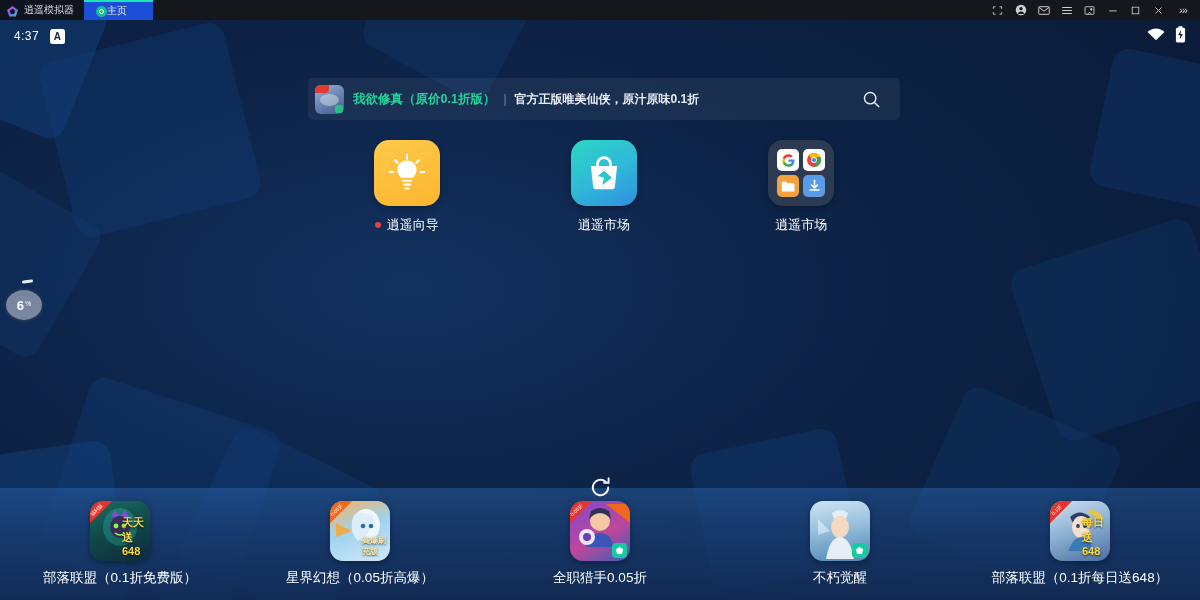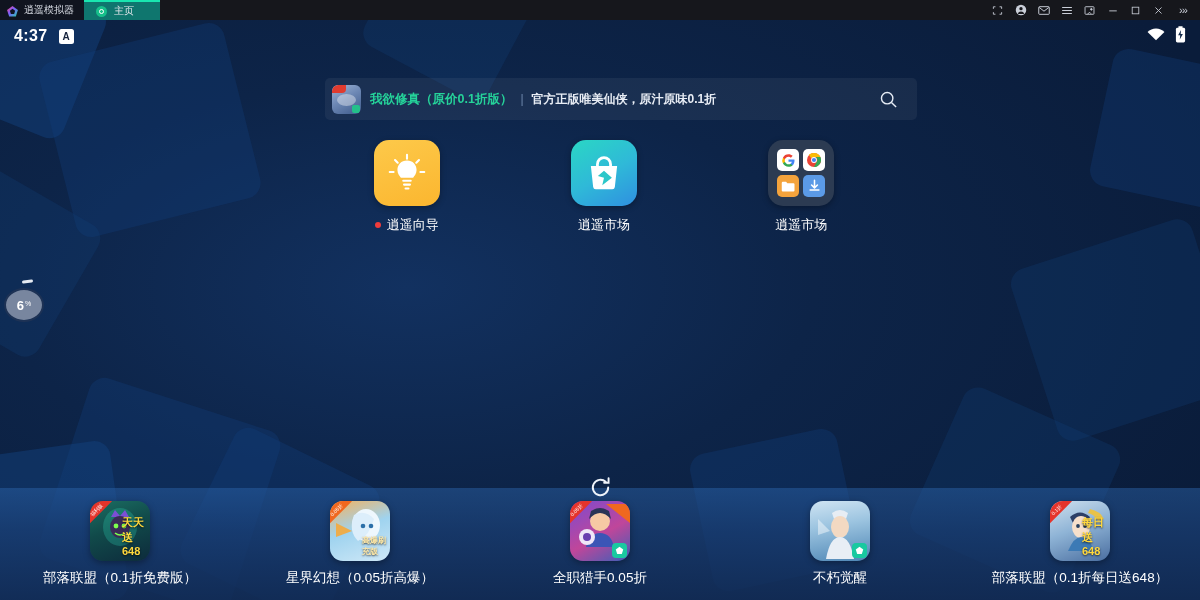--- a/index.html
+++ b/index.html
@@ -16,22 +16,22 @@
     background:#16171c; display:flex; align-items:stretch;
   }
   .tb-app{
     display:flex; align-items:center; gap:5px;
     background:#10141f; padding:0 10px 0 6px; height:20px;
     min-width:78px;
   }
   .tb-app-logo{ width:13px; height:13px; position:relative; flex:none;}
   .tb-app-name{ font-size:10px; color:#d7dbe3; white-space:nowrap;}
   .tb-tab{
-    display:flex; align-items:center; gap:7px;
-    background:#0f766e; padding:0 26px 0 12px; height:20px;
+    display:flex; align-items:center; 
+    background:#1d4ed8; padding:0 26px 0 12px; height:20px;
     border-top:2px solid #19e6b0; position:relative;
   }
   .tb-tab-ico{
     width:11px;height:11px;border-radius:50%;
     background:#17c08a;display:flex;align-items:center;justify-content:center;flex:none;
   }
   .tb-tab-ico i{ width:5px;height:5px;border-radius:50%;border:1.2px solid #fff; display:block;}
   .tb-tab-label{ font-size:10px;color:#e4e7ec;white-space:nowrap;}
   .tb-spacer{ flex:1;}
   .tb-ctrls{ display:flex; align-items:center; gap:0px; padding-right:4px;}
@@ -55,30 +55,30 @@
   .poly.p2{ opacity:.34; }
   .poly.p3{ opacity:.28; }
 
   
   .statusbar{
     position:absolute;top:0;left:0;width:1200px;height:32px;
     display:flex;align-items:center;justify-content:space-between;
     padding:0 14px; z-index:6;
   }
   .st-left{ display:flex;align-items:center;gap:11px;}
-  .st-time{ color:#fff;font-size:16px;font-weight:bold;letter-spacing:.4px;}
+  .st-time{ color:#fff;font-size:12px;font-weight:normal;letter-spacing:.4px;}
   .st-abadge{
     width:15px;height:15px;border-radius:2.5px;background:#fff;color:#16233d;
     font-size:10px;font-weight:bold;display:flex;align-items:center;justify-content:center;
   }
   .st-right{ display:flex;align-items:center;gap:10px;}
 
   
   .searchbar{
-    position:absolute; left:325px; top:58px; width:592px; height:42px;
+    position:absolute; left:308px; top:58px; width:592px; height:42px;
     background:rgba(255,255,255,.055);
     border-radius:5px; display:flex;align-items:center;
     padding:0 6px 0 7px; z-index:5;justify-content:center;
   }
   .sb-icon{
     width:29px;height:29px;border-radius:6px;flex:none;position:relative;
     background:linear-gradient(150deg,#9fb6d8 0%,#6b86b3 48%,#3e5a8a 100%);
     overflow:hidden;
   }
   .sb-icon .badge{

